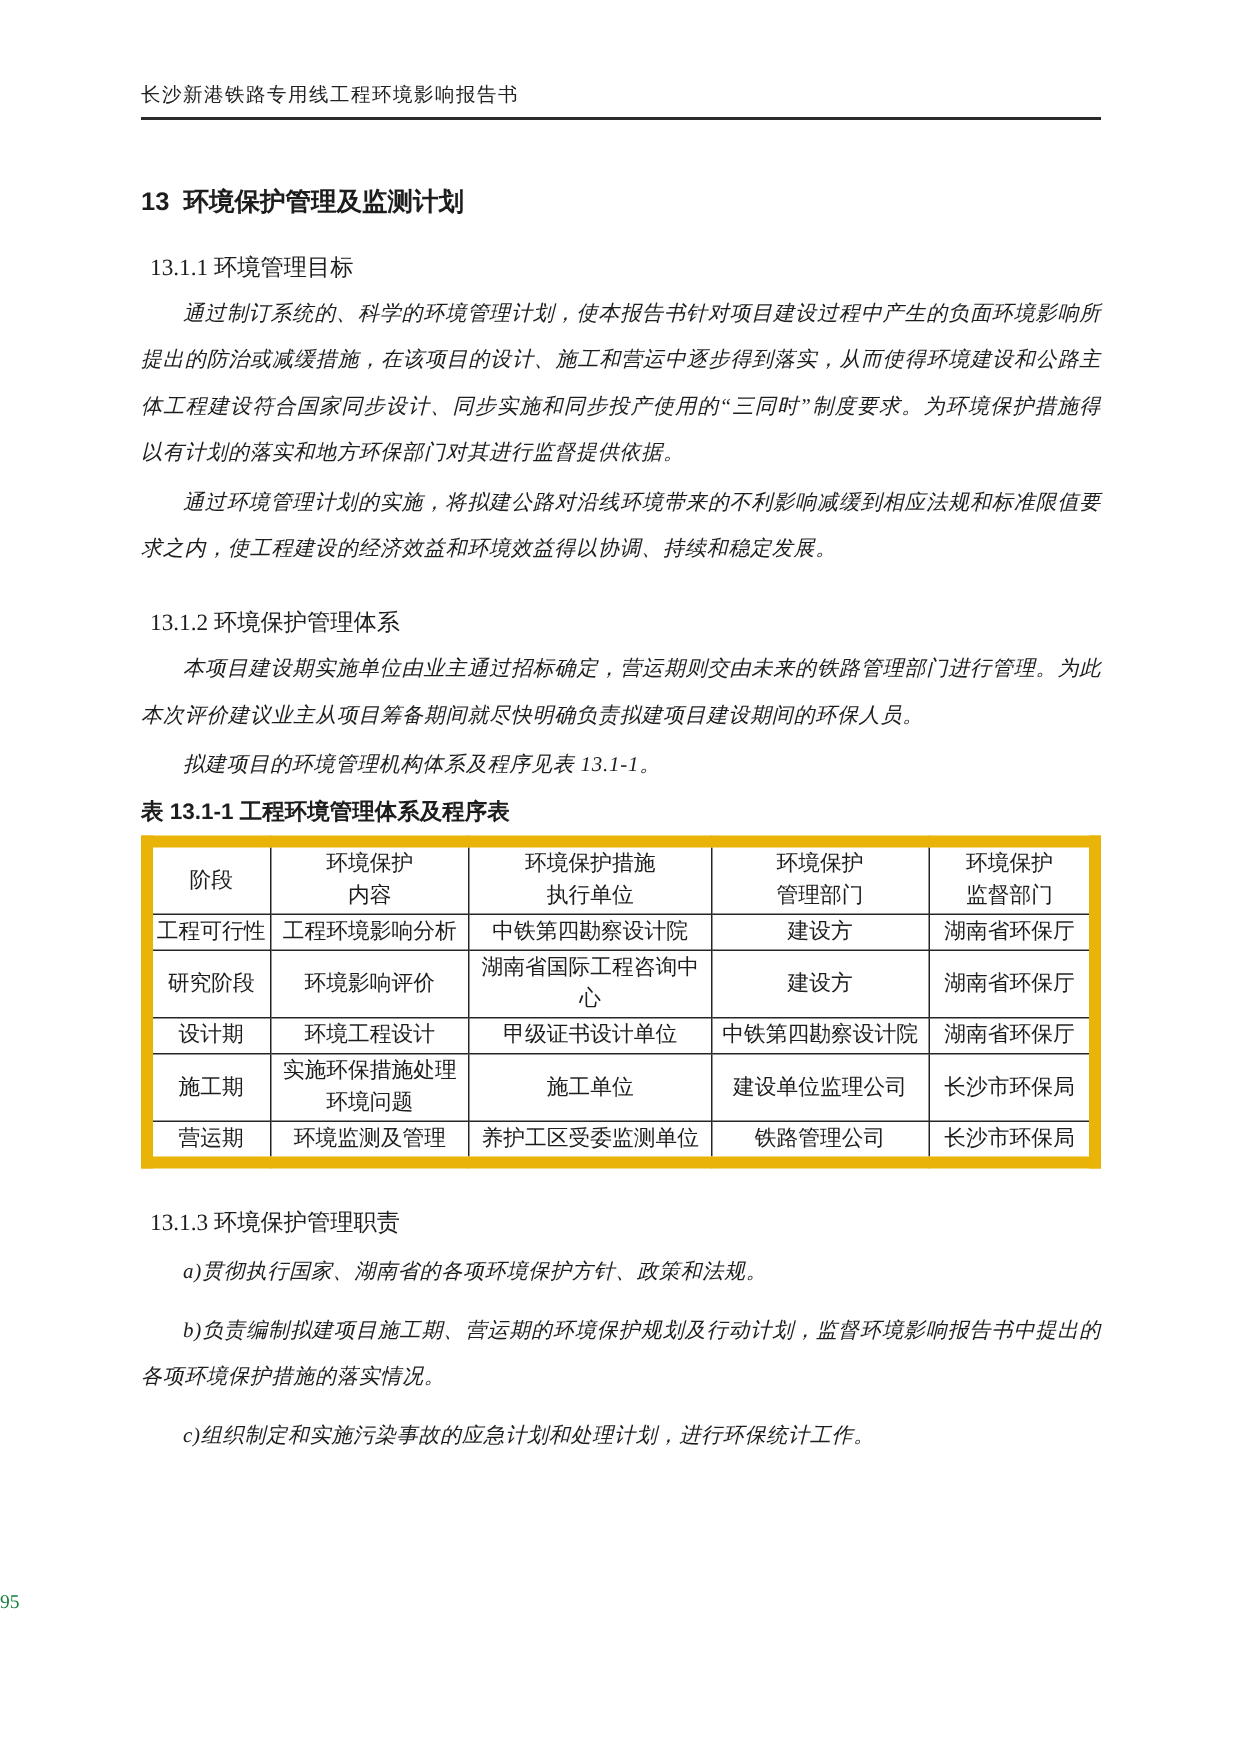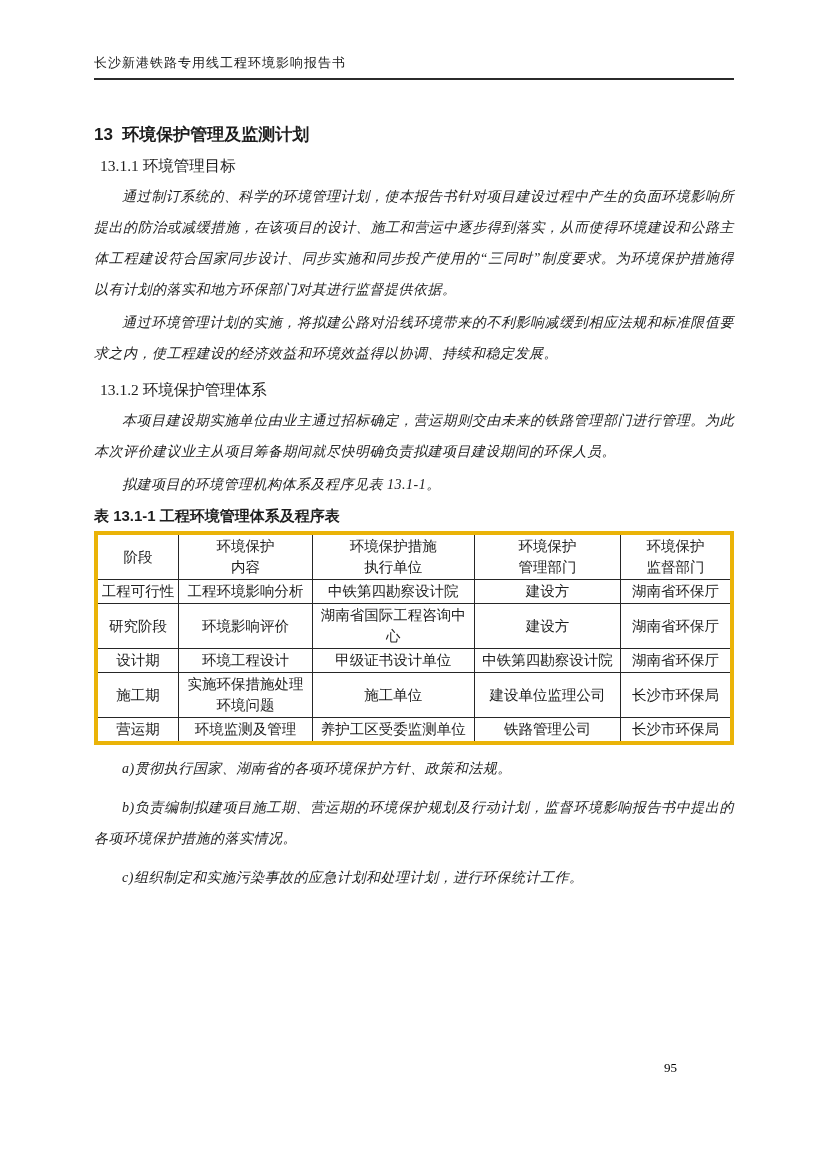--- a/index.html
+++ b/index.html
@@ -44,21 +44,21 @@
   }
   .h-section {
     margin: 16px 0 0 0;
     font-family: "Liberation Sans", "DejaVu Sans", sans-serif;
     font-weight: bold;
     font-size: 16px;
     line-height: 19px;
     white-space: pre-wrap;
   }
   .h-subsection {
-    margin: 12px 0 0 6px;
+    margin: 25px 0 0 6px;
     font-weight: normal;
     font-size: 15.5px;
     line-height: 18px;
     white-space: pre-wrap;
   }
   
   p.body {
     margin: 6px 0 0 0;
     font-size: 14px;
     line-height: 31px;
@@ -74,21 +74,21 @@
     font-family: "Liberation Sans", "DejaVu Sans", sans-serif;
     font-weight: bold;
     font-size: 15px;
     line-height: 19px;
   }
   
   table.env-table {
     margin-top: 6px;
     width: 100%;
     border-collapse: collapse;
-    border: 4px solid #eab308;
+    border: 8px solid #eab308;
     table-layout: fixed;
   }
   table.env-table th, table.env-table td {
     border: 1px solid #262626;
     text-align: center;
     vertical-align: middle;
     font-weight: normal;
     font-size: 14.5px;
     line-height: 21px;
     padding: 1px 2px;
@@ -101,23 +101,23 @@
   .c1 { width: 13%; } .c2 { width: 21%; } .c3 { width: 25.5%; }
   .c4 { width: 23%; } .c5 { width: 17.5%; }
   
   .h-subsection.after-table { margin-top: 28px; }
   p.duty { margin-top: 8px; }
   
   .page-number {
     position: absolute;
     left: 0; top: 1060px;
     width: 677px;
-    text-align: right;
+    text-align: left;
     font-size: 13px;
-    color: #000000;
+    color: #15803d;
   }
 </style>
 </head>
 <body>
 
 <div class="page">
 
   <div class="running-header">
     <div class="header-title">长沙新港铁路专用线工程环境影响报告书</div>
     <div class="header-rule"></div>
@@ -189,20 +189,21 @@
       <tr class="r-single">
         <td>营运期</td>
         <td>环境监测及管理</td>
         <td>养护工区受委监测单位</td>
         <td>铁路管理公司</td>
         <td>长沙市环保局</td>
       </tr>
     </tbody>
   </table>
 
+  <div class="h-subsection after-table">13.1.3 环境保护管理职责</div>
 
   <p class="body duty">a)贯彻执行国家、湖南省的各项环境保护方针、政策和法规。</p>
   <p class="body duty">b)负责编制拟建项目施工期、营运期的环境保护规划及行动计划，监督环境影响报告书中提出的各项环境保护措施的落实情况。</p>
   <p class="body duty">c)组织制定和实施污染事故的应急计划和处理计划，进行环保统计工作。</p>
 
 </div>
 
 <div class="page-number">95</div>
 
 </body></html>

